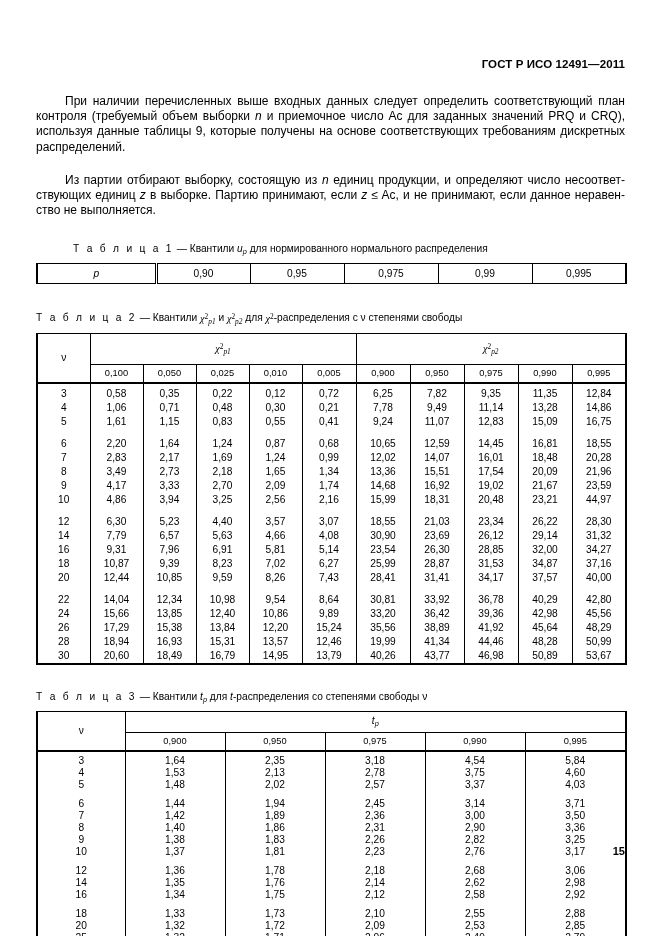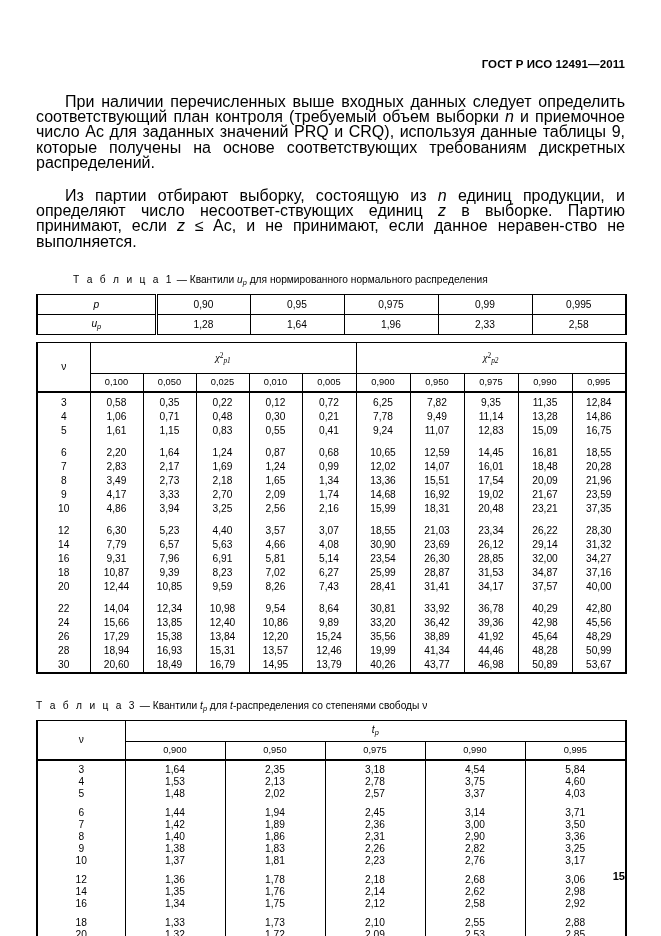--- a/index.html
+++ b/index.html
@@ -33,21 +33,21 @@
     text-align: right;
     font-size: 11.5px;
     font-weight: bold;
     letter-spacing: 0.1px;
     padding-top: 58px;
     padding-bottom: 0;
   }
 
   
   .para {
-    font-size: 16px;
+    font-size: 12px;
     line-height: 15.2px;
     text-align: justify;
     text-indent: 29px;
     margin: 0;
     hyphens: manual;
   }
   .para.first { margin-top: 24px; }
   .para + .para { margin-top: 18px; }
   .para i { font-style: italic; }
 
@@ -115,21 +115,21 @@
   .t3 .thickline { border-bottom: 2px solid #000; }
   .t3 tr.data td { border-top: none; border-bottom: none; }
   .t3 tr.lastdata td { border-bottom: 2px solid #000; }
   .t3 .spacer td { height: 7px; border-top: none; border-bottom: none; }
   .t3 tr.firstdata td { padding-top: 3px; }
 
   
   .page-number {
     position: absolute;
     right: 36px;
-    top: 870px;
+    top: 845px;
     font-size: 11px;
     font-weight: bold;
   }
 </style>
 </head>
 <body>
 
 <div class="page">
   <div class="content">
 
@@ -167,31 +167,32 @@
       </colgroup>
       <tbody>
         <tr>
           <td class="lbl hdr-cell outer-l"><i>p</i></td>
           <td>0,90</td>
           <td>0,95</td>
           <td>0,975</td>
           <td>0,99</td>
           <td class="outer-r">0,995</td>
         </tr>
-        <tr>
-          <td class="lbl hdr-cell outer-l"><i>u<sub>p</sub></i></td>
-          <td>1,28</td>
-          <td>1,64</td>
-          <td>1,96</td>
-          <td>2,33</td>
-          <td class="outer-r">2,58</td>
-        </tr>
       </tbody>
     </table>
 
+    <p class="tbl-caption cap2">
+      <span class="tname">Т а б л и ц а  2</span>
+      <span>—</span>
+      <span>Квантили</span>
+      <span class="chi">χ<sup>2</sup><sub>p1</sub></span>
+      <span>и</span>
+      <span class="chi">χ<sup>2</sup><sub>p2</sub></span>
+      <span>для <span class="chi">χ<sup>2</sup></span>-распределения с ν степенями свободы</span>
+    </p>
 
     <table class="gost t2">
       <colgroup>
         <col style="width:53px">
         <col style="width:53px">
           <col style="width:53px">
           <col style="width:53px">
           <col style="width:53px">
           <col style="width:54px">
         <col style="width:54px">
@@ -332,21 +333,21 @@
           <td class="outer-l">10</td>
           <td>4,86</td>
           <td>3,94</td>
           <td>3,25</td>
           <td>2,56</td>
           <td>2,16</td>
           <td>15,99</td>
           <td>18,31</td>
           <td>20,48</td>
           <td>23,21</td>
-          <td class="outer-r">37,35</td>
+          <td class="outer-r">44,97</td>
         </tr>
         <tr class="spacer">
           <td class="outer-l"></td>
             <td></td>
             <td></td>
             <td></td>
             <td></td>
             <td></td>
             <td></td>
             <td></td>

